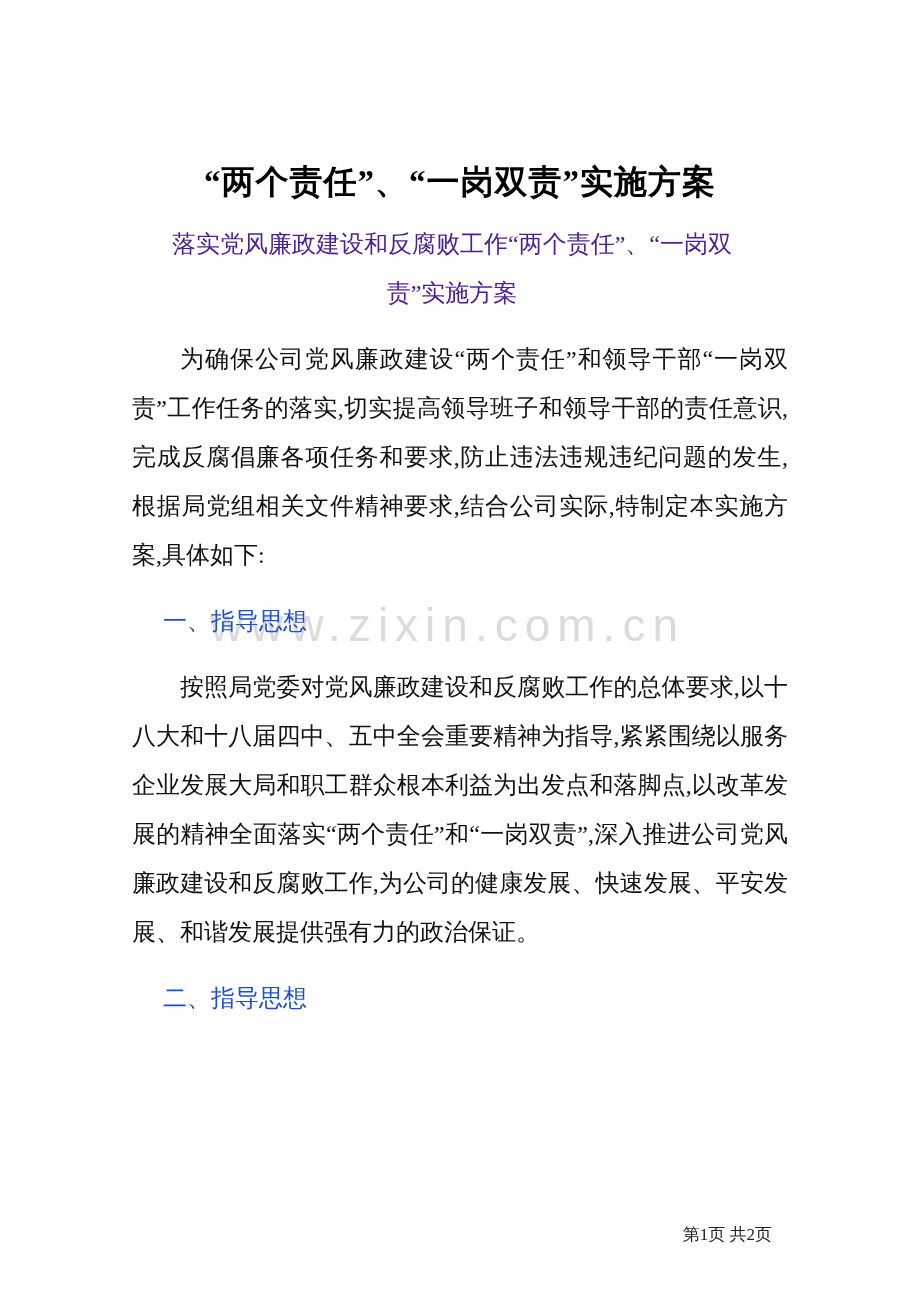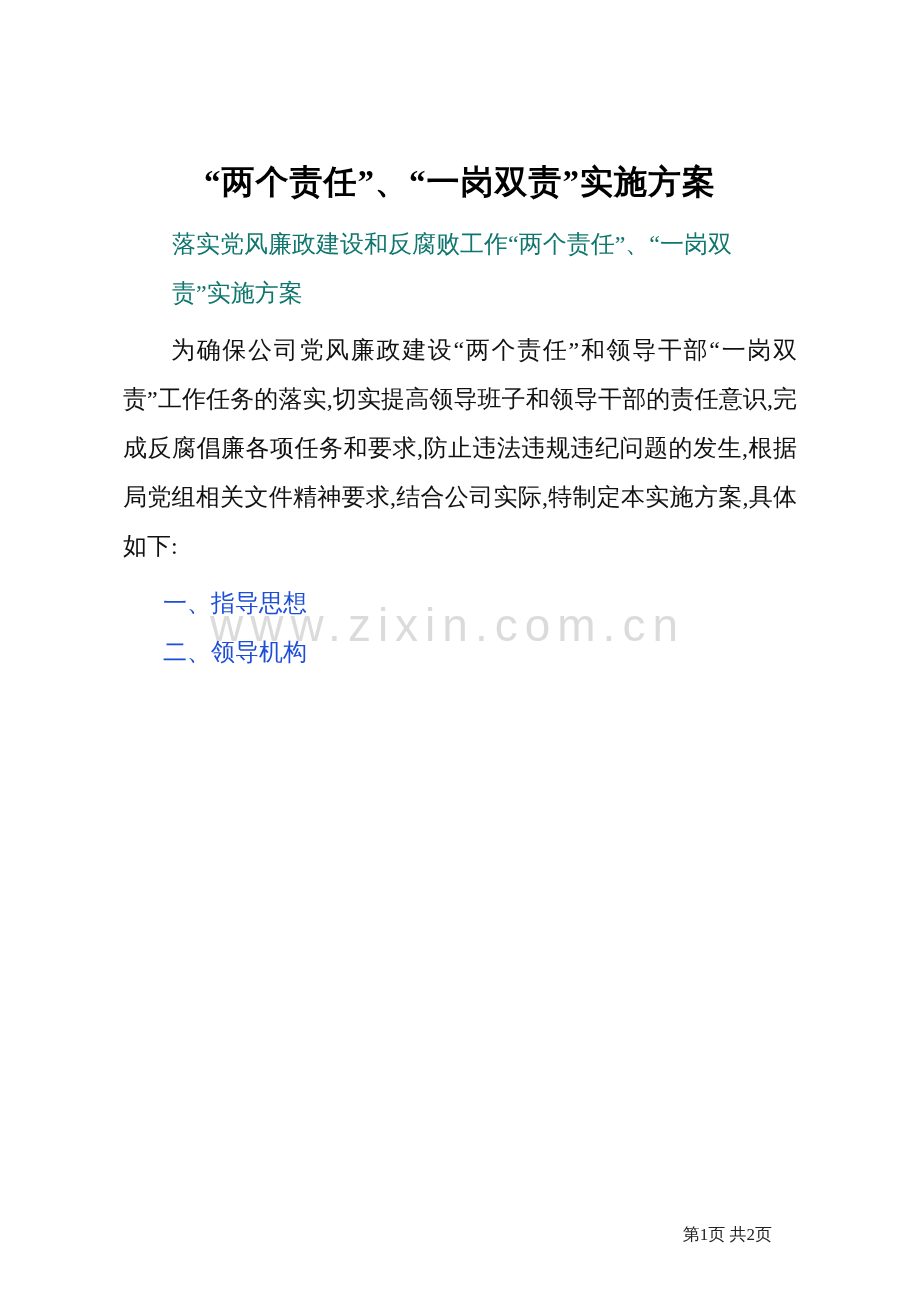--- a/index.html
+++ b/index.html
@@ -30,25 +30,25 @@
     line-height: 44px;
     text-align: center;
     letter-spacing: 1px;
     color: #000000;
   }
   .subtitle {
     margin: 0 0 0 57px;
     width: 560px;
     font-size: 24px;
     line-height: 49px;
-    text-align: left;
-    color: #0f766e;
+    text-align: center;
+    color: #4c1d95;
   }
   .para {
-    margin: 8px;
+    margin: 17px;
     font-size: 24px;
     line-height: 49px;
     text-align: justify;
     text-indent: 2em;
     color: #111111;
   }
   .heading {
     margin: 0;
     font-size: 24px;
     line-height: 49px;
@@ -86,22 +86,23 @@
   <div class="content">
 
     <h1 class="title">“两个责任”、“一岗双责”实施方案</h1>
 
     <p class="subtitle">落实党风廉政建设和反腐败工作“两个责任”、“一岗双责”实施方案</p>
 
     <p class="para">为确保公司党风廉政建设“两个责任”和领导干部“一岗双责”工作任务的落实,切实提高领导班子和领导干部的责任意识,完成反腐倡廉各项任务和要求,防止违法违规违纪问题的发生,根据局党组相关文件精神要求,结合公司实际,特制定本实施方案,具体如下:</p>
 
     <p class="heading">一、指导思想</p>
 
+    <p class="para">按照局党委对党风廉政建设和反腐败工作的总体要求,以十八大和十八届四中、五中全会重要精神为指导,紧紧围绕以服务企业发展大局和职工群众根本利益为出发点和落脚点,以改革发展的精神全面落实“两个责任”和“一岗双责”,深入推进公司党风廉政建设和反腐败工作,为公司的健康发展、快速发展、平安发展、和谐发展提供强有力的政治保证。</p>
 
-    <p class="heading">二、领导机构</p>
+    <p class="heading">二、指导思想</p>
 
 
 
   </div>
 
   <div class="footer">第1页 共2页</div>
 
 </div>
 
 </body></html>

